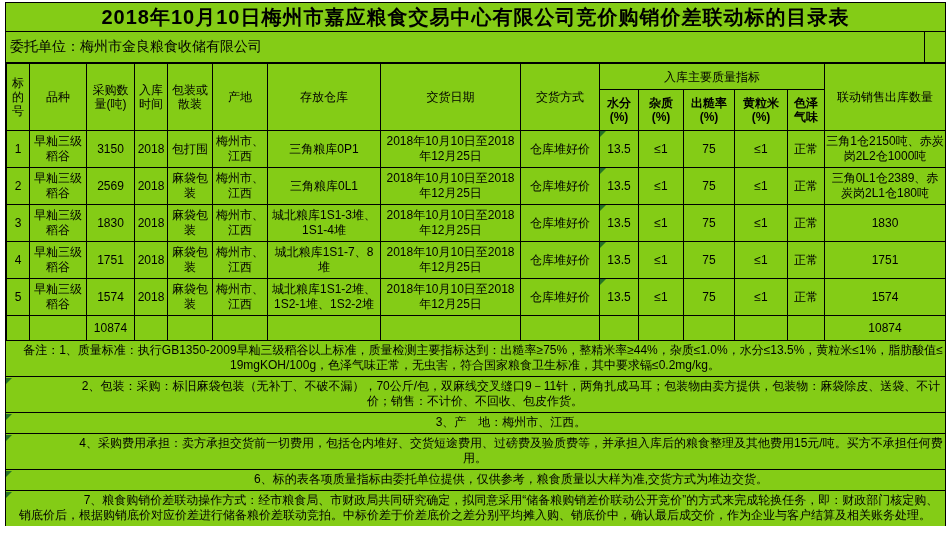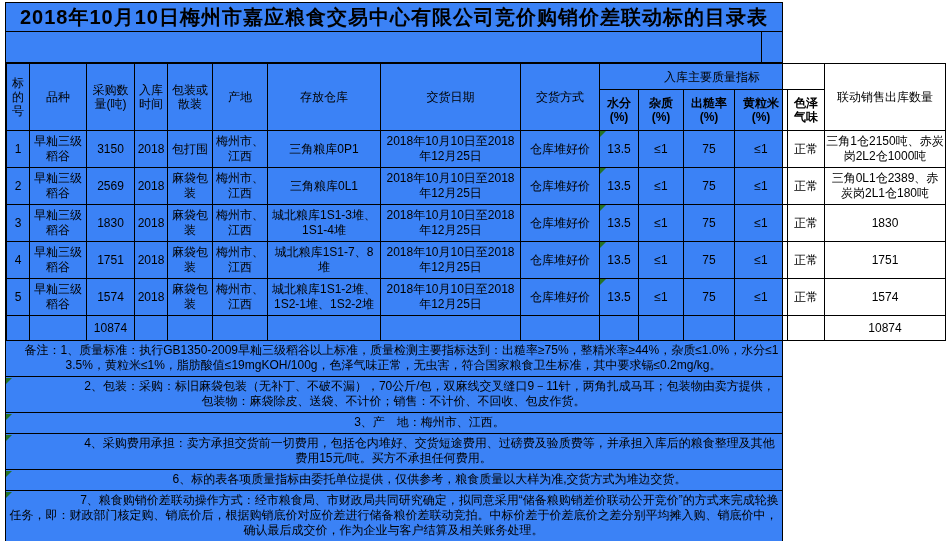--- a/index.html
+++ b/index.html
@@ -1,19 +1,19 @@
 <!DOCTYPE html>
 <html><head>
 <meta charset="utf-8">
 <style>
   * { margin:0; padding:0; box-sizing:border-box; }
   html,body { width:948px; height:552px; overflow:hidden; background:#ffffff;
               font-family:"Liberation Sans", sans-serif; color:#000; }
-  .sheet { position:relative; margin:2px 1px 0 5px; width:778px;
-           border:1px solid #000; border-bottom:none; background:#3b82f6; }
+  .sheet { position:relative; margin:2px 1px 0 5px; width:941px;
+           border:1px solid #000; border-bottom:none; background:#84cc16; }
   .title-row { height:29px; border-bottom:1px solid #000; display:flex;
                align-items:center; justify-content:center; }
   .title-row span { font-size:20px; font-weight:bold; letter-spacing:1px; white-space:nowrap; }
   .subtitle-row { position:relative; height:31px; border-bottom:1px solid #000;
                   display:flex; align-items:center; padding-left:4px; }
   .subtitle-row span.txt { font-size:14px; }
   .subtitle-row .tick { position:absolute; right:20px; top:0; bottom:0; width:1px; background:#000; }
 
   table { border-collapse:collapse; table-layout:fixed; width:939px; }
   th,td { border:1px solid #000; font-size:12px; font-weight:normal; text-align:center;
@@ -40,20 +40,21 @@
 </head>
 <body>
 
 <div class="sheet">
 
   <div class="title-row">
     <span>2018年10月10日梅州市嘉应粮食交易中心有限公司竞价购销价差联动标的目录表</span>
   </div>
 
   <div class="subtitle-row">
+    <span class="txt">委托单位：梅州市金良粮食收储有限公司</span>
     <span class="tick"></span>
   </div>
 
   <table>
     <colgroup>
       <col style="width:23px">
         <col style="width:57px">
         <col style="width:48px">
         <col style="width:33px">
       <col style="width:45px">

